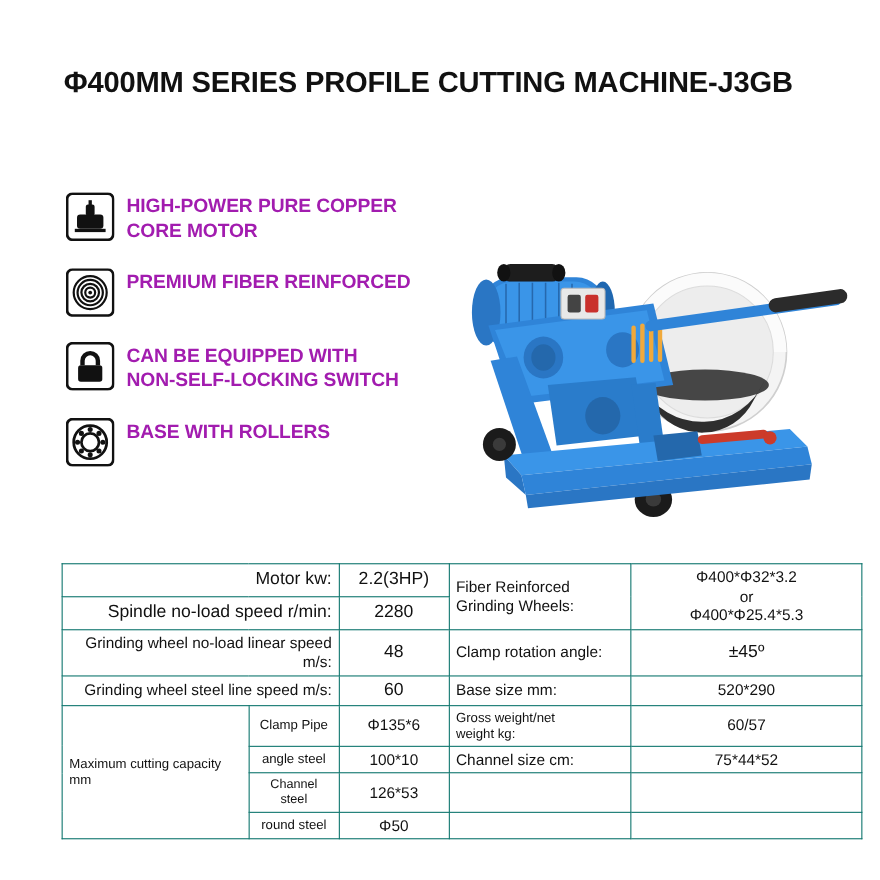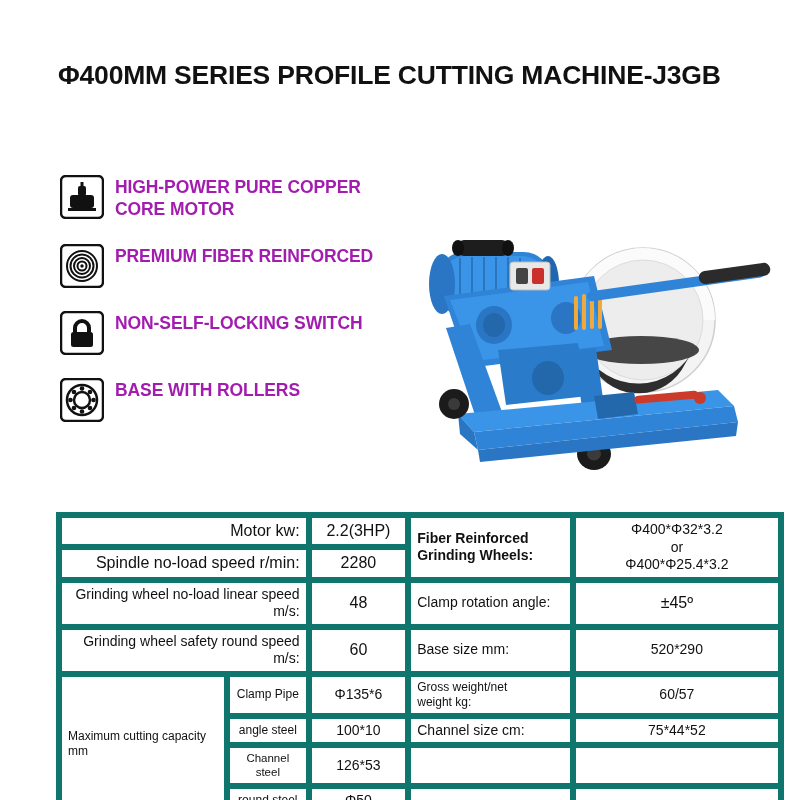--- a/index.html
+++ b/index.html
@@ -65,21 +65,21 @@
   
   .spec {
     position: absolute;
     left: 36px; top: 512px;
     width: 728px;
     border-collapse: collapse;
     font-size: 13px;
     color: #111;
   }
   .spec td {
-    border: 6px solid #0f766e;
+    border: 1px solid #0f766e;
     padding: 3px 6px;
     vertical-align: middle;
     line-height: 1.25;
   }
   .lbl { text-align: right; }
   .lbl-l { text-align: left; }
   .val { text-align: center; }
   .big { font-size: 16px; }
   .mid { font-size: 14px; }
   .sm { font-size: 12px; }
@@ -129,20 +129,21 @@
 
     <div class="feature">
       <div class="feat-icon">
         <svg width="44" height="44" viewBox="0 0 44 44">
           <rect x="1" y="1" width="42" height="42" rx="5" fill="none" stroke="#111" stroke-width="2.5"></rect>
           <path d="M15 21 v-4 a7 7 0 0 1 14 0 v4" fill="none" stroke="#111" stroke-width="4"></path>
           <rect x="11" y="21" width="22" height="15" rx="2.5" fill="#111"></rect>
         </svg>
       </div>
       <div class="feat-text">
+        <span>CAN BE EQUIPPED WITH</span>
         <span class="l2">NON-SELF-LOCKING SWITCH</span>
       </div>
     </div>
 
     <div class="feature">
       <div class="feat-icon">
         <svg width="44" height="44" viewBox="0 0 44 44">
           <rect x="1" y="1" width="42" height="42" rx="5" fill="none" stroke="#111" stroke-width="2.5"></rect>
           <circle cx="22" cy="22" r="15" fill="none" stroke="#111" stroke-width="2.5"></circle>
           <circle cx="22" cy="22" r="8" fill="none" stroke="#111" stroke-width="2.5"></circle>
@@ -231,45 +232,45 @@
 
       <path d="M80 250 L340 222 L338 236 L82 262 Z" fill="#2a76c4"></path>
     </svg>
   </div>
 
   <table class="spec">
     <tbody>
         <tr>
       <td class="lbl big" colspan="2" style="width:252px;">Motor kw:</td>
       <td class="val big" style="width:100px;">2.2(3HP)</td>
-      <td class="lbl-l mid" rowspan="2" style="width:166px;font-weight:bold;">
+      <td class="lbl-l mid" rowspan="2" style="width:166px;">
         <div>Fiber Reinforced</div>
         <div>Grinding Wheels:</div>
       </td>
       <td class="val mid" rowspan="2" style="width:210px;">
         <div>Φ400*Φ32*3.2</div>
         <div>or</div>
-        <div>Φ400*Φ25.4*3.2</div>
+        <div>Φ400*Φ25.4*5.3</div>
       </td>
     </tr>
 
     <tr>
       <td class="lbl big" colspan="2">Spindle no-load speed r/min:</td>
       <td class="val big">2280</td>
     </tr>
 
     <tr>
       <td class="lbl mid" colspan="2">Grinding wheel no-load linear speed m/s:</td>
       <td class="val big">48</td>
       <td class="lbl-l mid">Clamp rotation angle:</td>
       <td class="val big">±45º</td>
     </tr>
 
     <tr>
-      <td class="lbl mid" colspan="2">Grinding wheel safety round speed m/s:</td>
+      <td class="lbl mid" colspan="2">Grinding wheel steel line speed m/s:</td>
       <td class="val big">60</td>
       <td class="lbl-l mid">Base size mm:</td>
       <td class="val mid">520*290</td>
     </tr>
 
     <tr>
       <td class="lbl-l sm" rowspan="4" style="width:170px;">Maximum cutting capacity mm</td>
       <td class="val sm" style="width:82px;">Clamp Pipe</td>
       <td class="val mid">Φ135*6</td>
       <td class="lbl-l sm">

